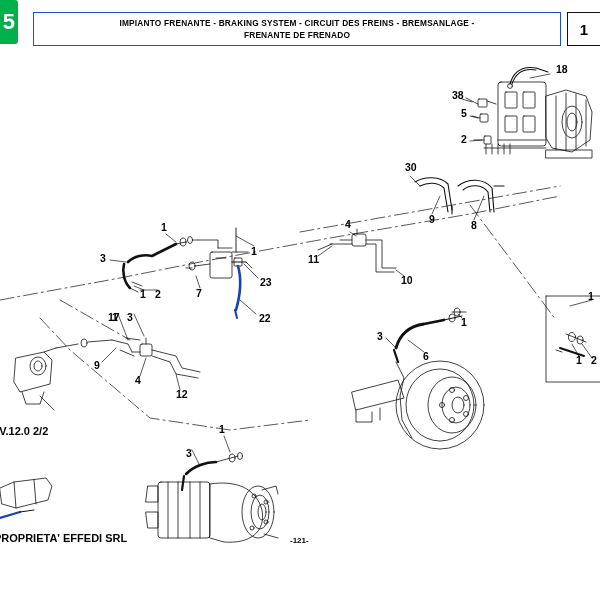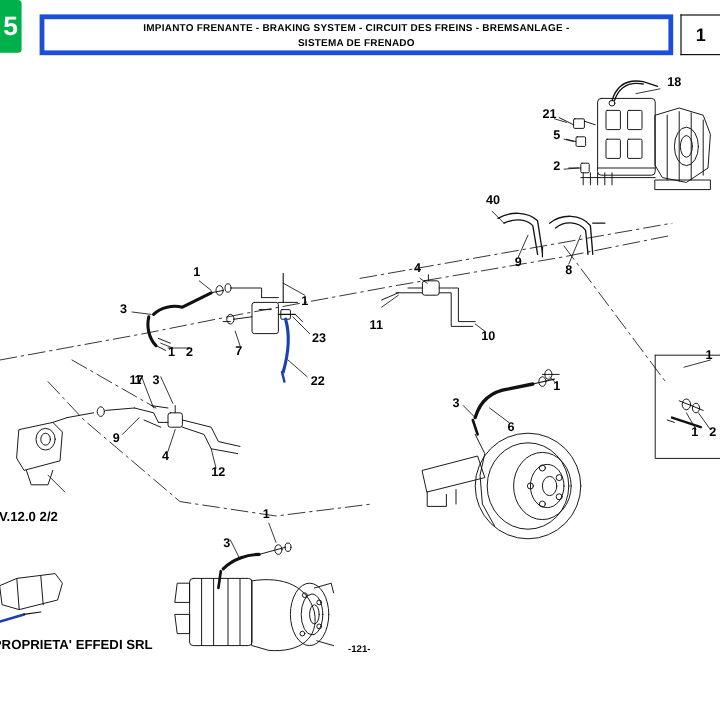--- a/index.html
+++ b/index.html
@@ -21,21 +21,21 @@
     background: #ffffff;
   }
 
   
   .title-box {
     position: absolute;
     left: 33px;
     top: 12px;
     width: 528px;
     height: 34px;
-    border: 4px solid #1d4ed8;
+    border: 1px solid #1d4ed8;
     box-sizing: border-box;
     display: flex;
     align-items: center;
     justify-content: center;
     background: #fff;
   }
   .title-text {
     font-size: 8.3px;
     font-weight: bold;
     letter-spacing: 0.2px;
@@ -324,42 +324,42 @@
         <path d="M224 436 L230 452"></path>
         <path d="M192 450 L200 466"></path>
         <path d="M54 410 L40 396"></path>
       </g>
     </g>
   </svg>
 
   <div class="title-box">
     <div class="title-text">
       <span>IMPIANTO FRENANTE - BRAKING SYSTEM - CIRCUIT DES FREINS - BREMSANLAGE -</span><br>
-      <span>SISTEMA DE FRENADO</span>
+      <span>FRENANTE DE FRENADO</span>
     </div>
   </div>
   <div class="page-num-box">
     <span class="page-num-text">1</span>
   </div>
   <div class="green-tab">
     <span>5</span>
   </div>
 
   <div class="lbl" style="left:556px;top:64px">18</div>
-  <div class="lbl" style="left:452px;top:90px">21</div>
+  <div class="lbl" style="left:452px;top:90px">38</div>
   <div class="lbl" style="left:461px;top:108px">5</div>
   <div class="lbl" style="left:461px;top:134px">2</div>
-  <div class="lbl" style="left:405px;top:162px">40</div>
+  <div class="lbl" style="left:405px;top:162px">30</div>
   <div class="lbl" style="left:429px;top:214px">9</div>
   <div class="lbl" style="left:471px;top:220px">8</div>
   <div class="lbl" style="left:161px;top:222px">1</div>
   <div class="lbl" style="left:345px;top:219px">4</div>
   <div class="lbl" style="left:251px;top:246px">1</div>
   <div class="lbl" style="left:100px;top:253px">3</div>
-  <div class="lbl" style="left:308px;top:266px">11</div>
+  <div class="lbl" style="left:308px;top:254px">11</div>
   <div class="lbl" style="left:401px;top:275px">10</div>
   <div class="lbl" style="left:140px;top:289px">1</div>
   <div class="lbl" style="left:155px;top:289px">2</div>
   <div class="lbl" style="left:196px;top:288px">7</div>
   <div class="lbl" style="left:260px;top:277px">23</div>
   <div class="lbl" style="left:588px;top:291px">1</div>
   <div class="lbl" style="left:259px;top:313px">22</div>
   <div class="lbl" style="left:112px;top:312px">1</div>
   <div class="lbl" style="left:127px;top:312px">3</div>
   <div class="lbl" style="left:461px;top:317px">1</div>

